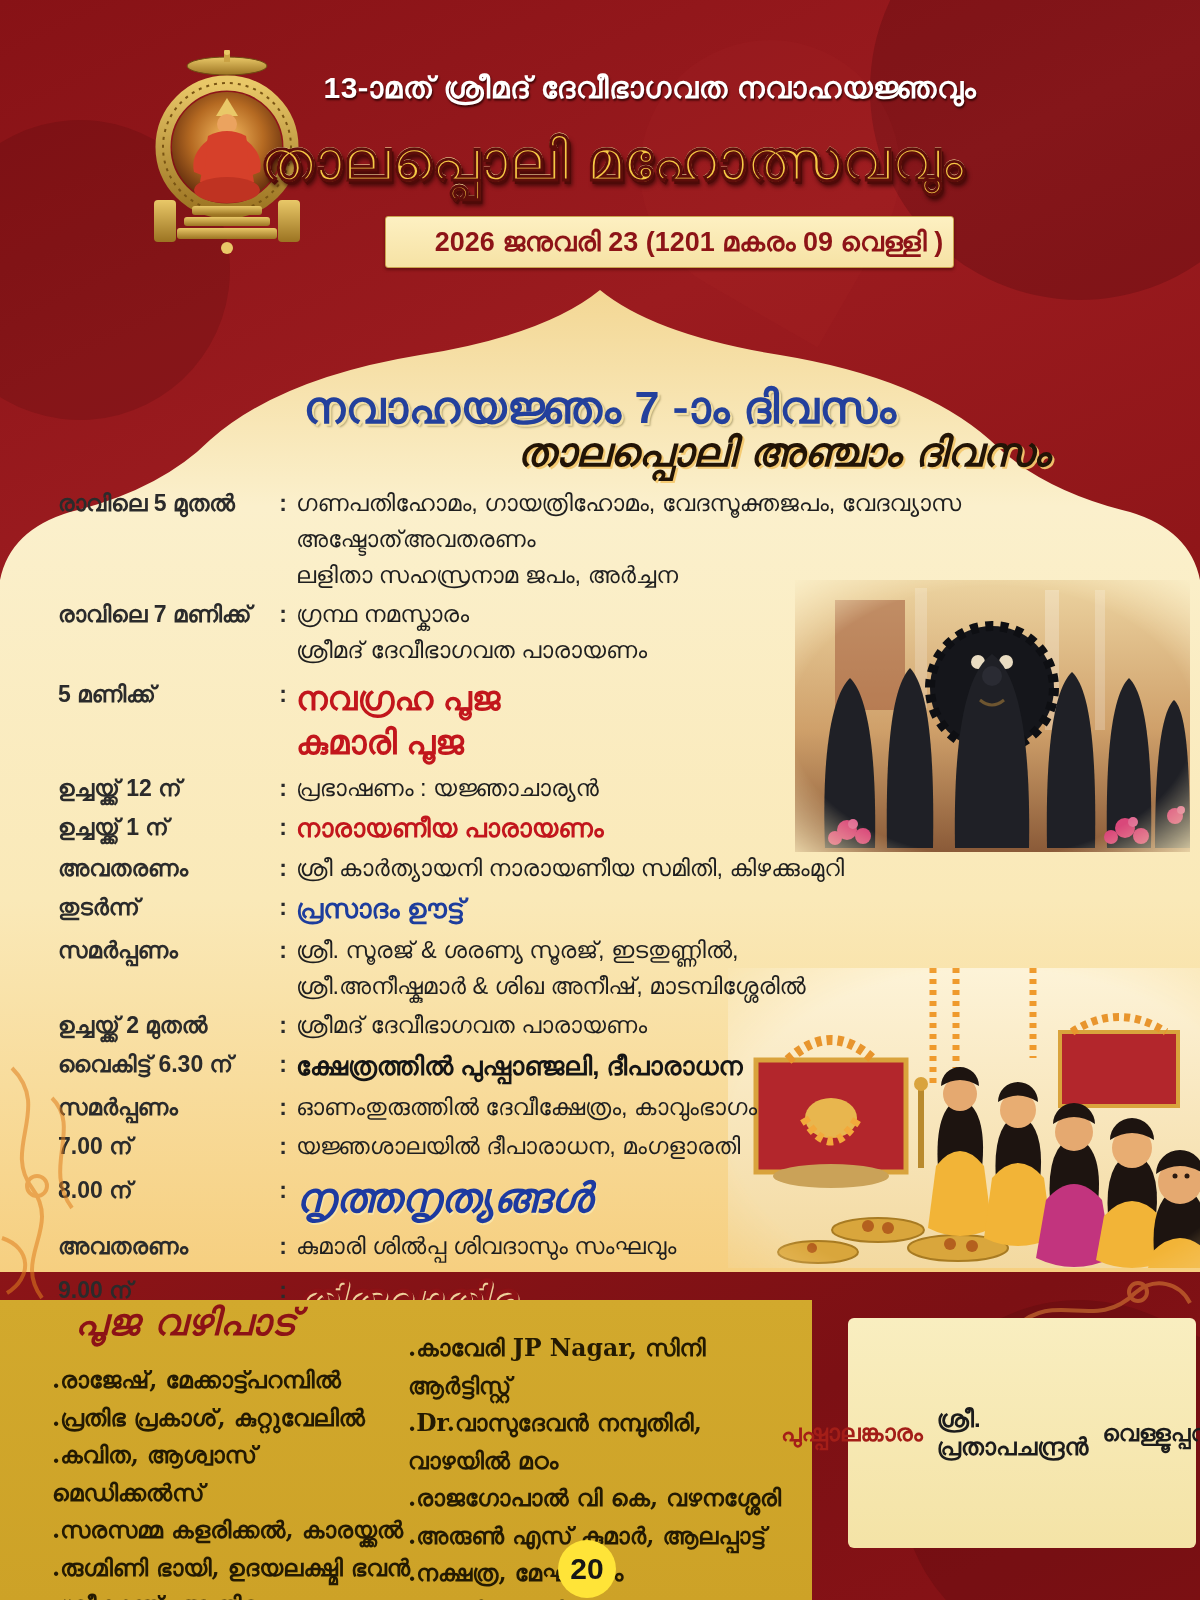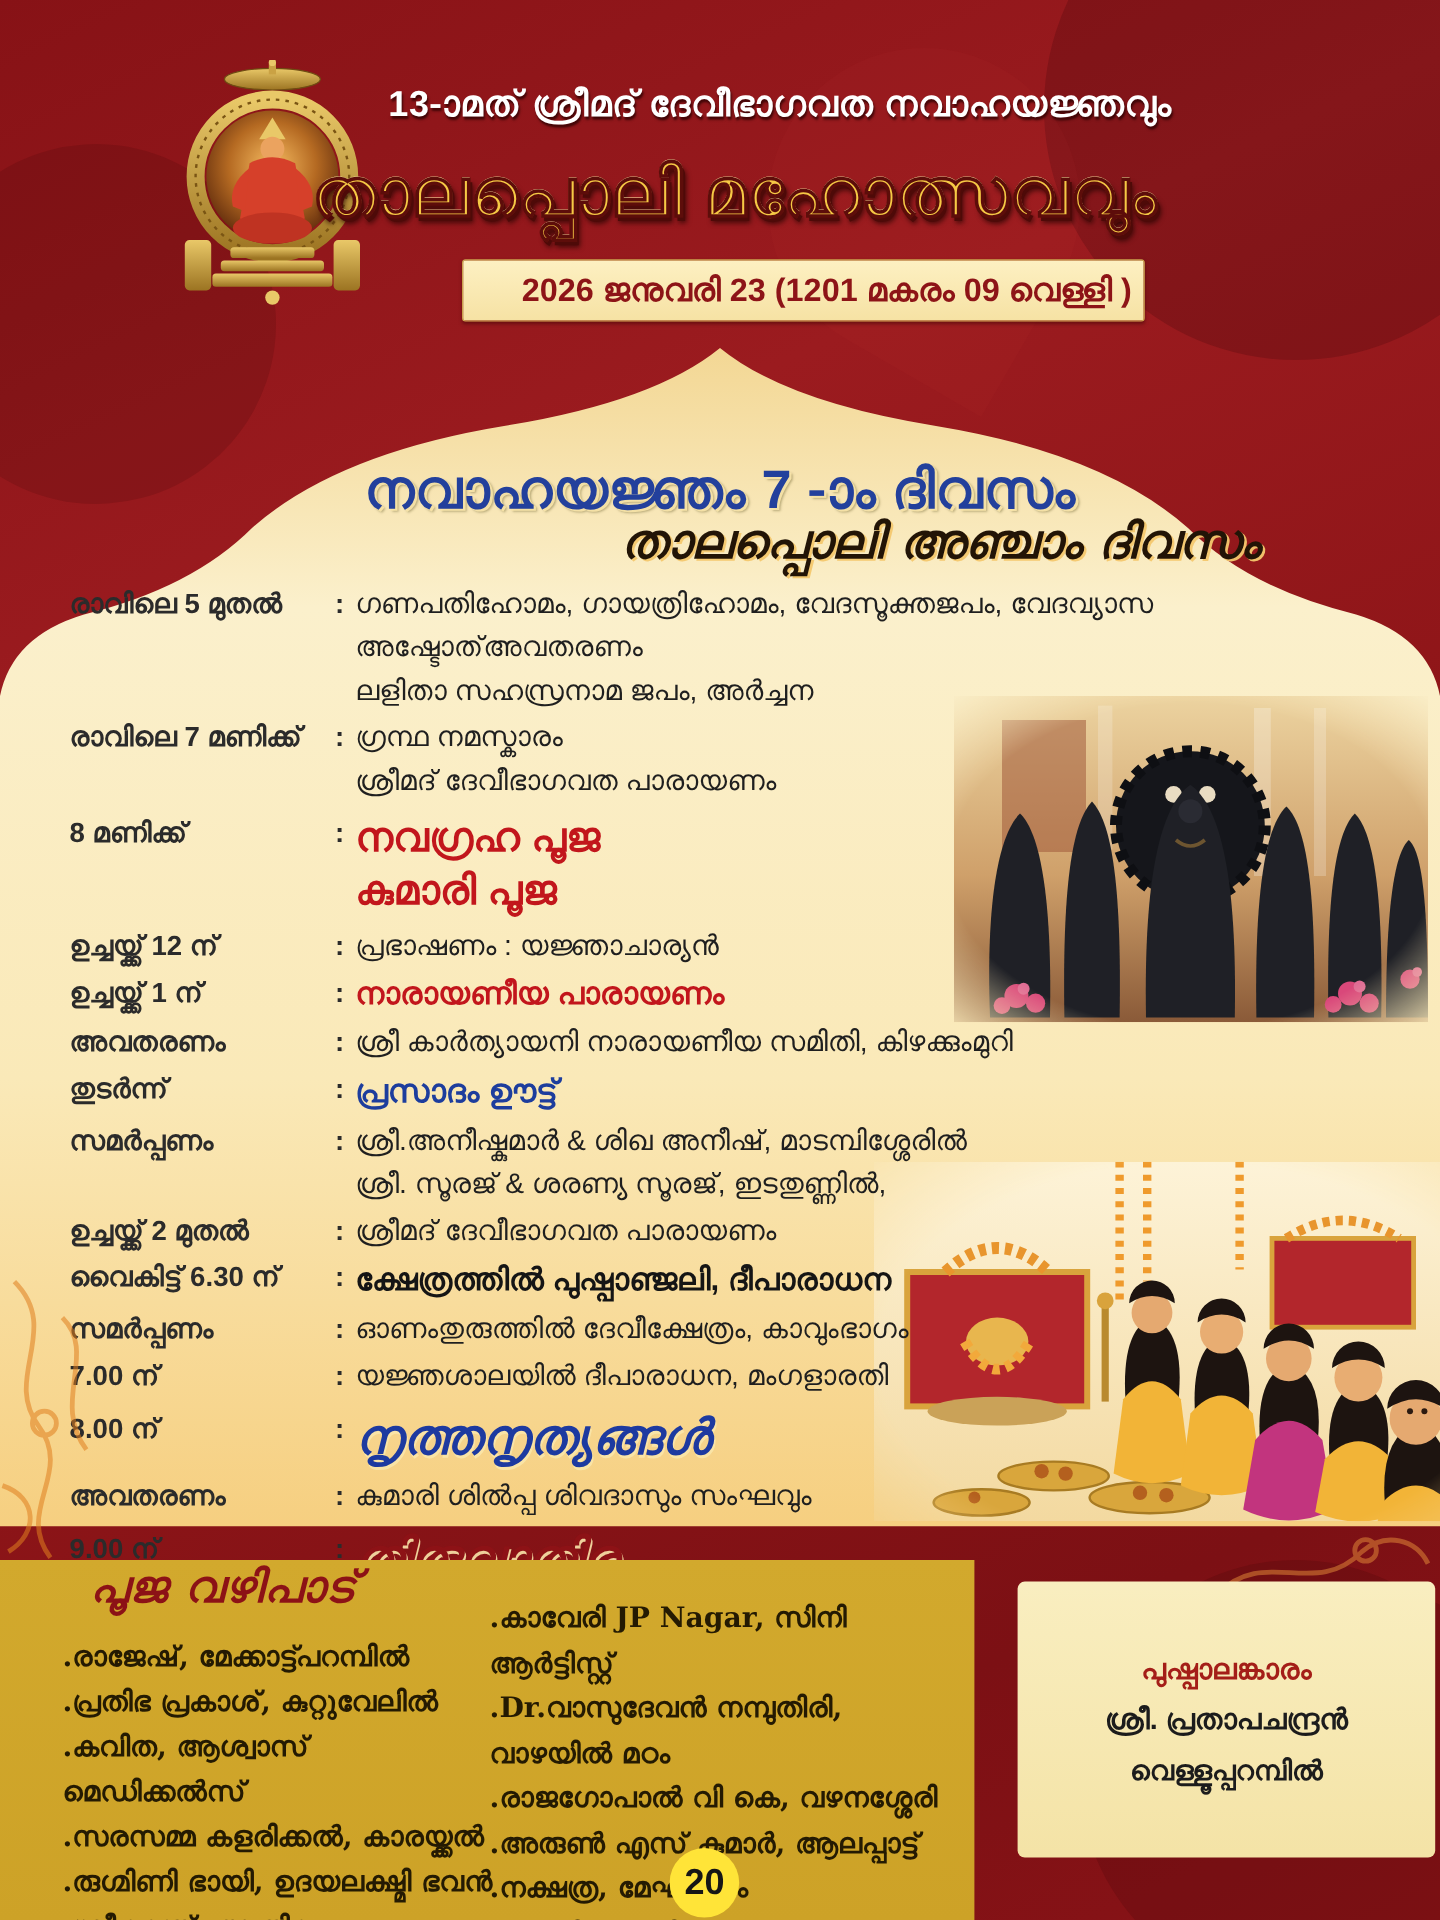--- a/index.html
+++ b/index.html
@@ -109,21 +109,21 @@
     color:#8c1216;font-size:37px;letter-spacing:1px;
   }
   .offer-col{position:absolute;width:360px;font-family:"DejaVu Serif", serif;
     color:#241a02;font-size:23.5px;font-weight:700;line-height:37.5px;}
   .offer-col.c1{left:52px;top:1362px;}
   .offer-col.c2{left:408px;top:1330px;width:400px;}
 
   .flower-box{
     position:absolute;left:848px;top:1318px;width:348px;height:230px;
     background:linear-gradient(#f9eec0,#f4e3a6);border-radius:6px;
-    display:flex;flex-direction:column;align-items:center;justify-content:center;gap:14px;
+    display:flex;align-items:center;justify-content:center;gap:14px;
   }
   .flower-title{color:#a41e18;font-size:24px;font-weight:800;}
   .flower-name{color:#1c1c1c;font-size:24px;font-weight:800;}
   .flower-house{color:#1c1c1c;font-size:23px;font-weight:700;}
 
   .page-badge{
     position:absolute;left:558px;top:1540px;width:58px;height:58px;border-radius:50%;
     background:#ffe438;display:flex;align-items:center;justify-content:center;
     color:#161616;font-size:30px;font-weight:700;
   }
@@ -336,21 +336,21 @@
     </div>
     <div class="row">
       <span class="t">രാവിലെ 7 മണിക്ക്</span>
         <span class="c">:</span>
       <span class="v">
           <span class="l">ഗ്രന്ഥ നമസ്കാരം</span>
           <span class="l">ശ്രീമദ് ദേവീഭാഗവത പാരായണം</span>
         </span>
     </div>
     <div class="row big-red">
-      <span class="t">8 മണിക്ക്</span>
+      <span class="t">5 മണിക്ക്</span>
         <span class="c">:</span>
       <span class="v">
           <span class="l">നവഗ്രഹ പൂജ</span>
           <span class="l">കുമാരി പൂജ</span>
         </span>
     </div>
     <div class="row">
       <span class="t">ഉച്ചയ്ക്ക് 12 ന്</span>
         <span class="c">:</span>
       <span class="v">
@@ -375,22 +375,22 @@
       <span class="t">തുടർന്ന്</span>
         <span class="c">:</span>
       <span class="v">
           <span class="l">പ്രസാദം ഊട്ട്</span>
         </span>
     </div>
     <div class="row">
       <span class="t">സമർപ്പണം</span>
         <span class="c">:</span>
       <span class="v">
+          <span class="l">ശ്രീ. സൂരജ് &amp; ശരണ്യ സൂരജ്, ഇടതുണ്ണിൽ,</span>
           <span class="l">ശ്രീ.അനീഷ്കുമാർ &amp; ശിഖ അനീഷ്, മാടമ്പിശ്ശേരിൽ</span>
-          <span class="l">ശ്രീ. സൂരജ് &amp; ശരണ്യ സൂരജ്, ഇടതുണ്ണിൽ,</span>
         </span>
     </div>
     <div class="row">
       <span class="t">ഉച്ചയ്ക്ക് 2 മുതൽ</span>
         <span class="c">:</span>
       <span class="v">
           <span class="l">ശ്രീമദ് ദേവീഭാഗവത പാരായണം</span>
         </span>
     </div>
     <div class="row bold-black">

